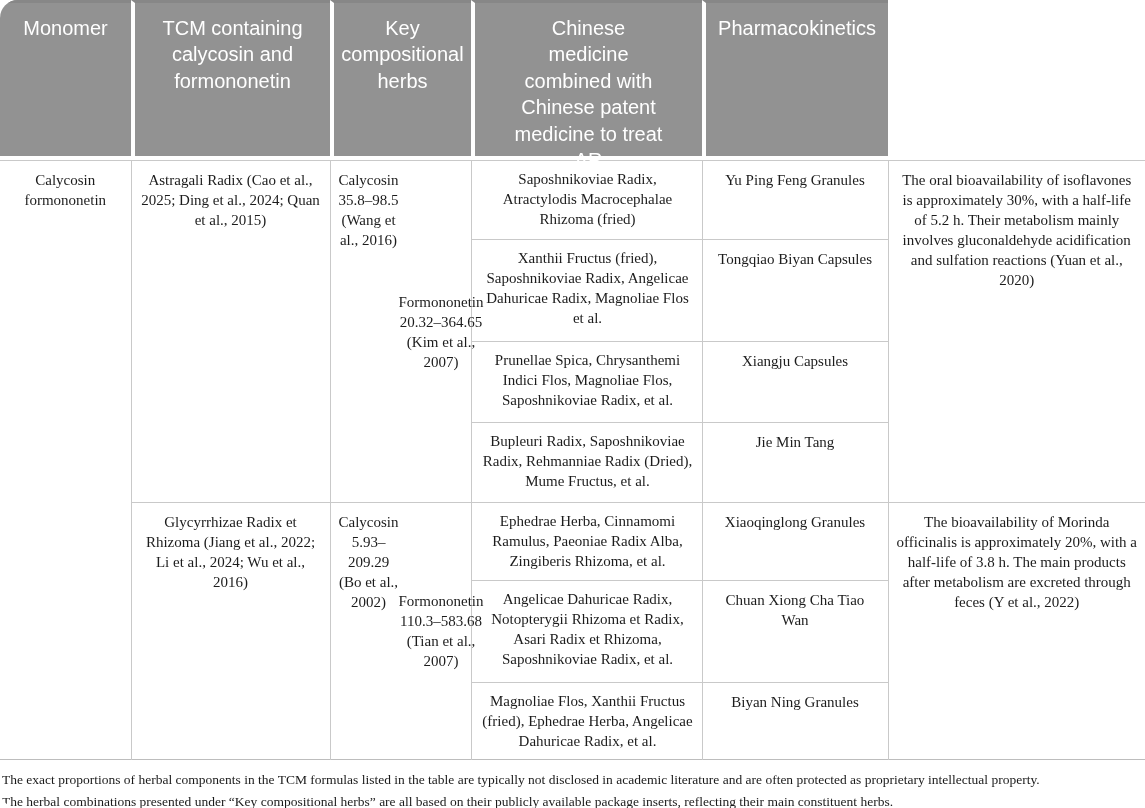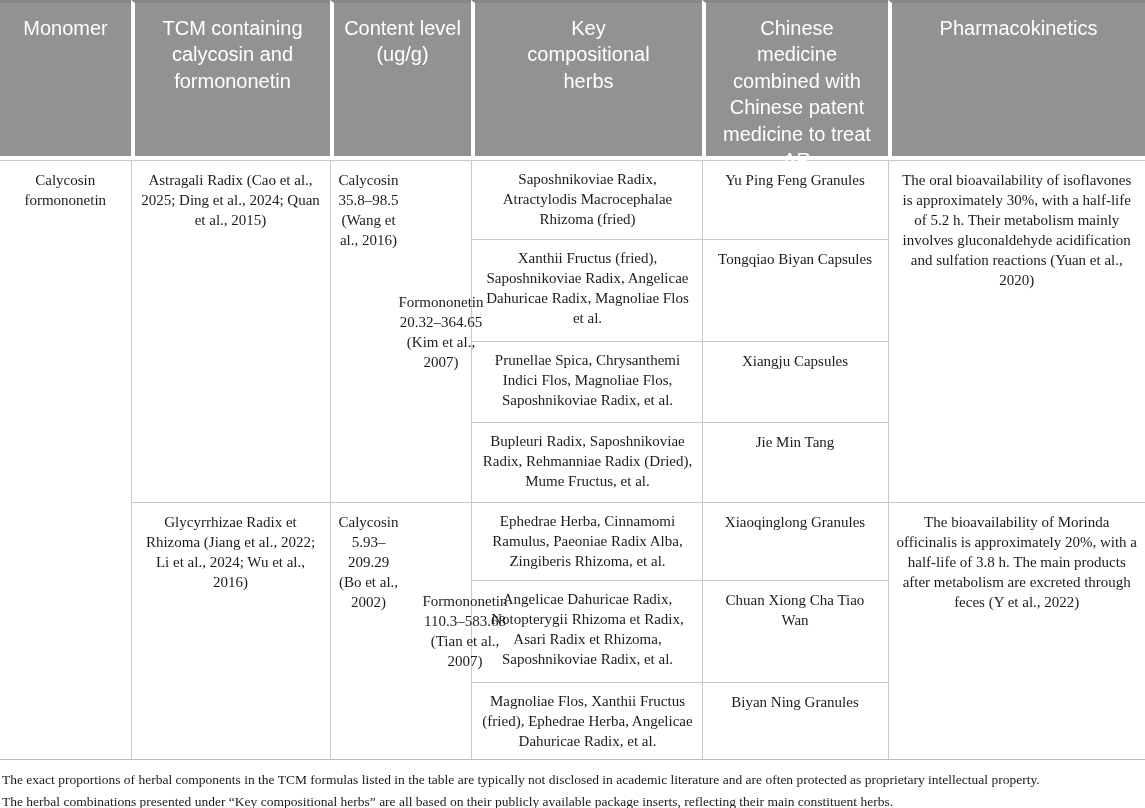--- a/index.html
+++ b/index.html
@@ -1,19 +1,20 @@
 <!DOCTYPE html>
 <html><head>
 <meta charset="utf-8">
 <style>
   * { margin: 0; padding: 0; box-sizing: border-box; }
   body { background: #ffffff; }
   .page {
     width: 1145px; height: 808px; background: #ffffff; overflow: hidden;
     font-family: "Liberation Serif", serif;
+    border-radius: 18px;
   }
   
   .header-grid {
     display: grid;
     grid-template-columns: 131px 199px 141px 231px 186px 257px;
   }
   .th {
     background: #929292;
     border-top: 3px solid #878787;
     color: #ffffff;
@@ -44,37 +45,36 @@
   .sep-r { border-right: 1px solid #c9c9c9; }
   .sub   { border-bottom: 1px solid #c9c9c9; }
   td.herbs { text-align: center; padding: 8px 8px 8px 10px; }
   td.pk { text-align: center; padding: 9px 8px; }
   td.med { padding: 9px 12px; }
   .tr1 { height: 78px; }  .tr2 { height: 101px; } .tr3 { height: 81px; }
   .tr4 { height: 79px; }  .tr5 { height: 78px; }  .tr6 { height: 102px; }
   .tr7 { height: 76px; }
   .content-wrap { display: flex; flex-direction: row; justify-content: space-between; }
   .content-wrap.g1 { height: 323px; }
-  .content-wrap.g2 { height: 238px; gap: 24px; }
+  .content-wrap.g2 { height: 238px; }
   .content-bottom { min-height: 66px; display: flex; align-items: center; justify-content: center; }
   
   .footnotes { margin-top: 9px; padding-left: 2px; }
   .footnote {
     font-size: 13.5px; line-height: 22px; color: #1a1a1a;
   }
 </style>
 </head>
 <body>
 
 <div class="page">
 
   <div class="header-grid">
     <div class="th">Monomer</div>
     <div class="th">TCM containing calycosin and formononetin</div>
-    <div class="th">Content level (ug/g)</div>
     <div class="th"><span class="narrow">Key compositional herbs</span></div>
     <div class="th"><span class="narrow">Chinese medicine combined with Chinese patent medicine to treat AR</span></div>
     <div class="th">Pharmacokinetics</div>
   </div>
 
   <table class="body">
     <colgroup>
       <col style="width:131px">
         <col style="width:199px">
         <col style="width:141px">

